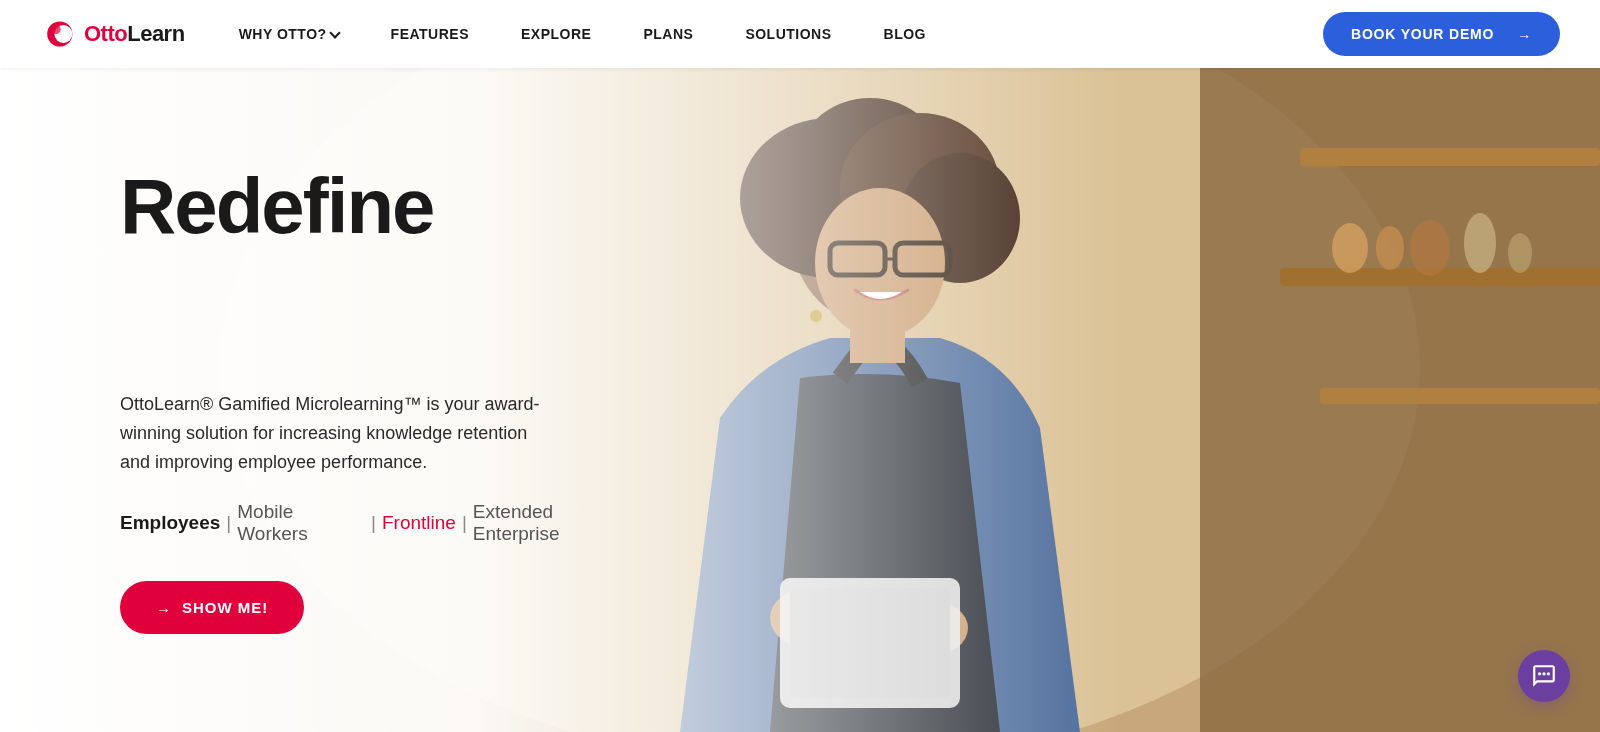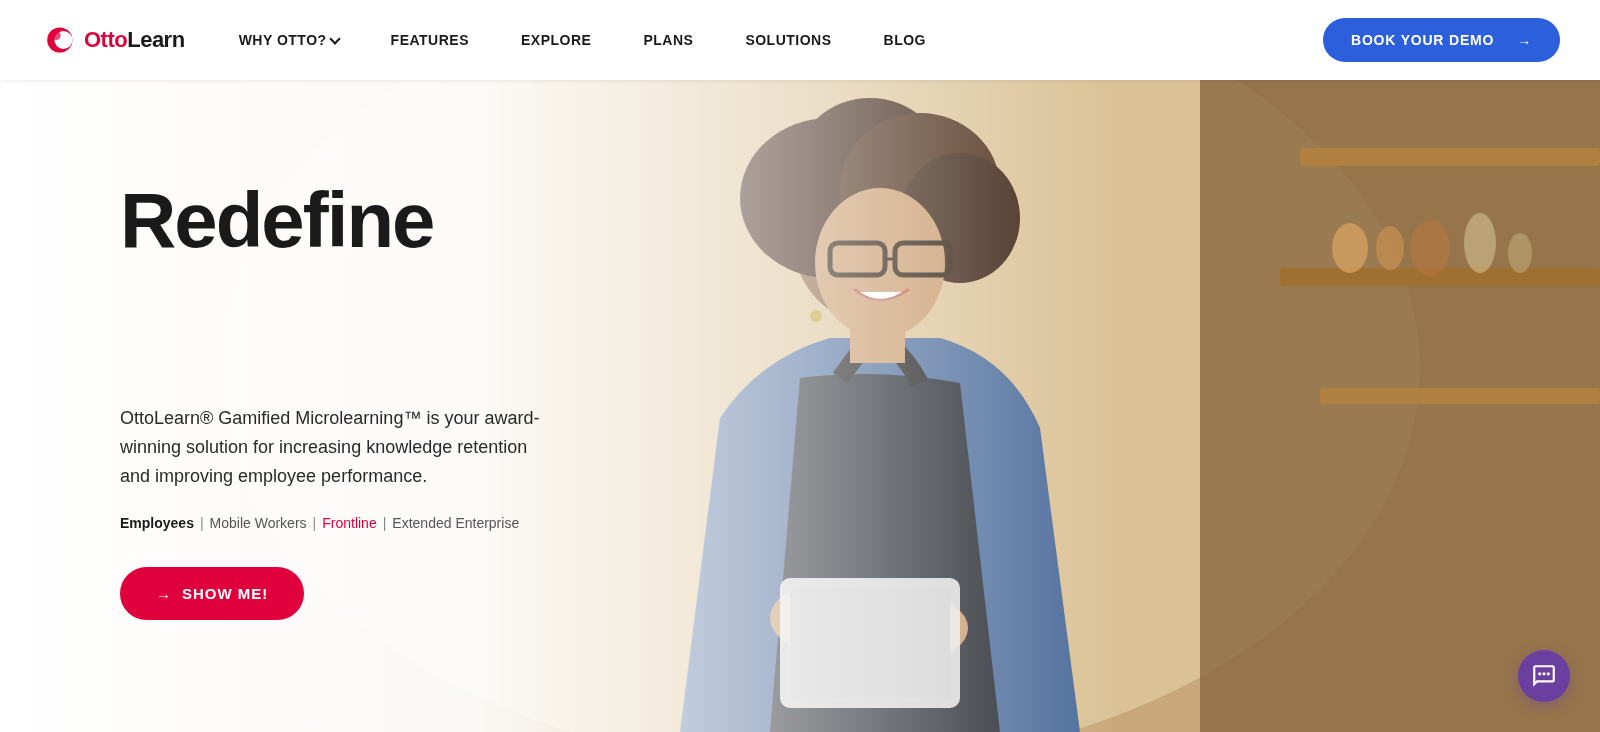--- a/index.html
+++ b/index.html
@@ -2,21 +2,21 @@
 <html><head>
   <meta charset="utf-8">
   <style>
     * { margin: 0; padding: 0; box-sizing: border-box; }
     body { font-family: 'Arial', sans-serif; width: 1600px; height: 732px; overflow: hidden; position: relative; }
 
     
     nav {
       position: absolute;
       top: 0; left: 0; right: 0;
-      height: 80px;
+      height: 68px;
       background: #fff;
       display: flex;
       align-items: center;
       padding: 0 40px;
       z-index: 10;
       box-shadow: 0 1px 4px rgba(0,0,0,0.08);
     }
     .nav-logo {
       display: flex;
       align-items: center;
@@ -115,27 +115,26 @@
     .hero-subtitle {
       font-size: 18px;
       font-weight: 400;
       color: #2a2a2a;
       line-height: 1.6;
       max-width: 430px;
       margin-bottom: 24px;
       margin-top: 36px;
     }
     .hero-tags {
-      font-size: 14px;
+      font-size: 19px;
       color: #555;
       margin-bottom: 36px;
       display: flex;
       gap: 0;
       align-items: center;
-      text-align: center;
     }
     .hero-tag { color: #555; }
     .hero-tag-sep { color: #888; margin: 0 6px; }
     .hero-tag-active { color: #1a1a1a; font-weight: 600; }
     .hero-cta {
       display: inline-flex;
       align-items: center;
       gap: 10px;
       background: #e0003c;
       color: #fff;

